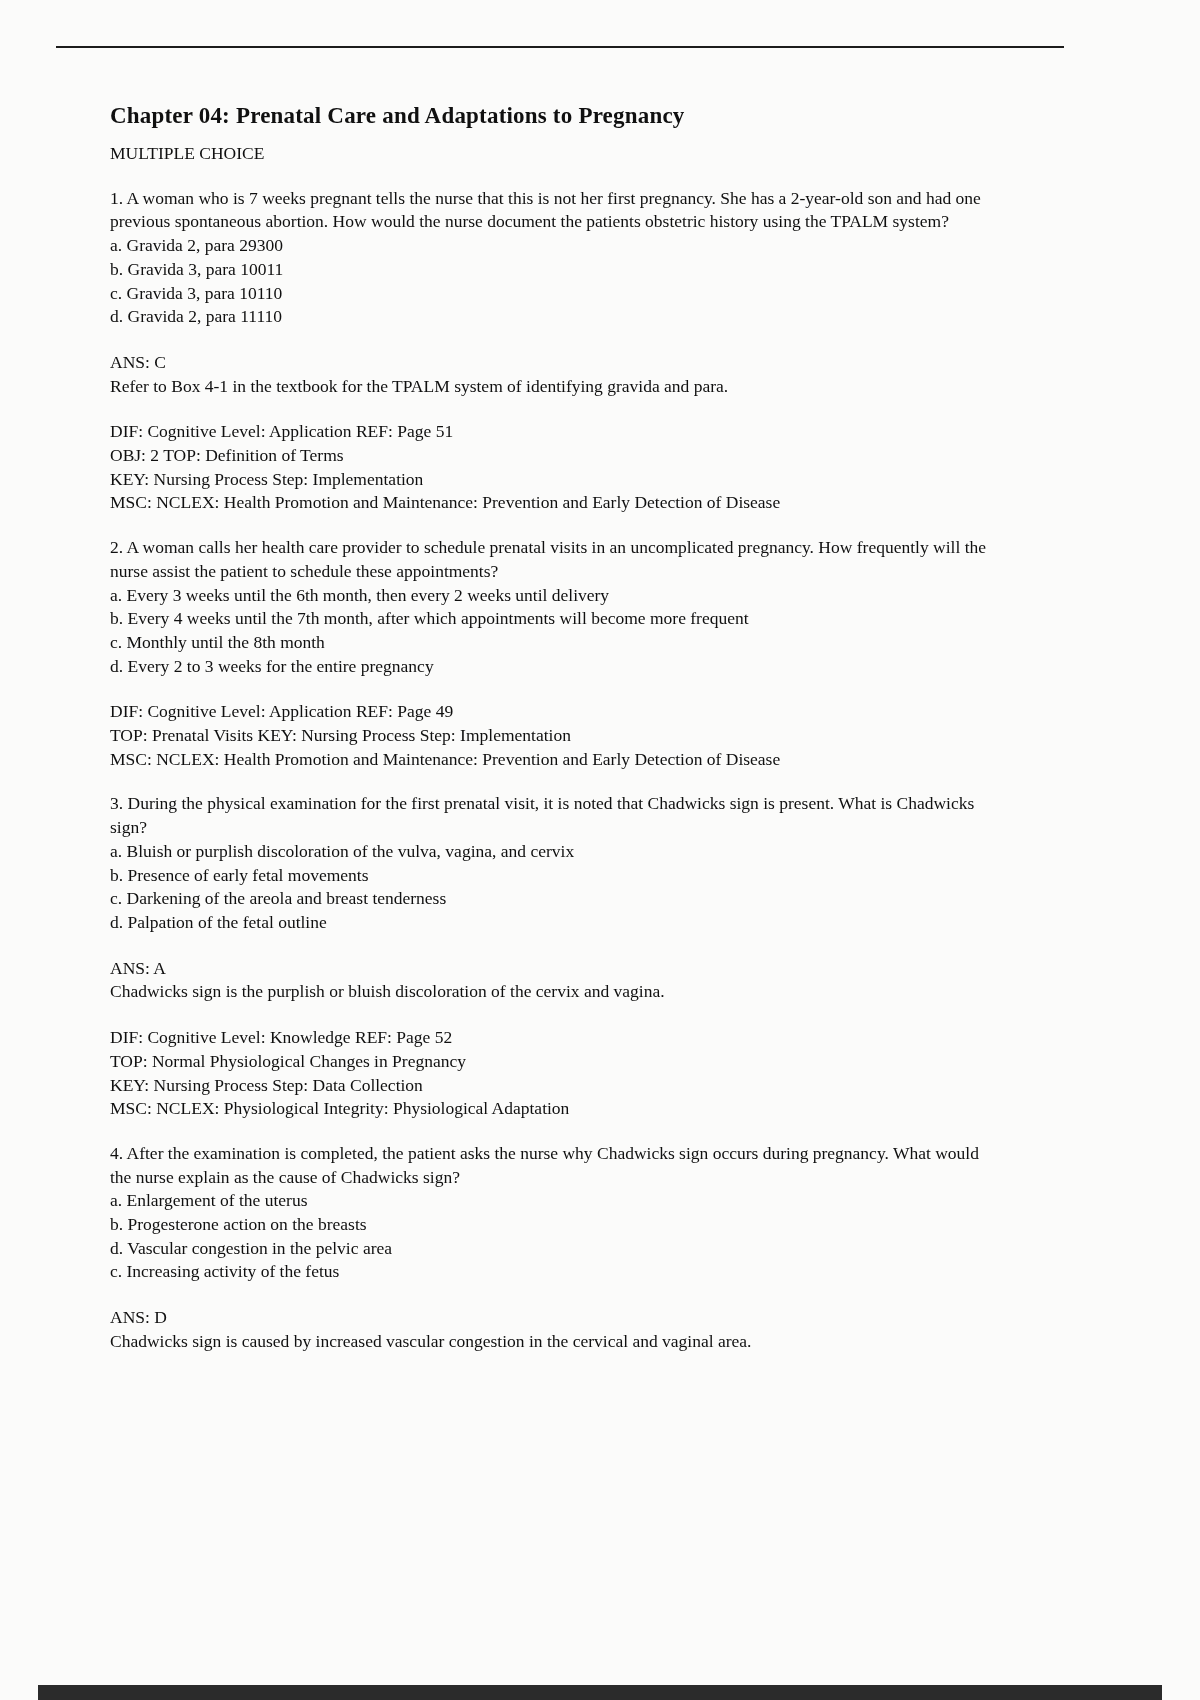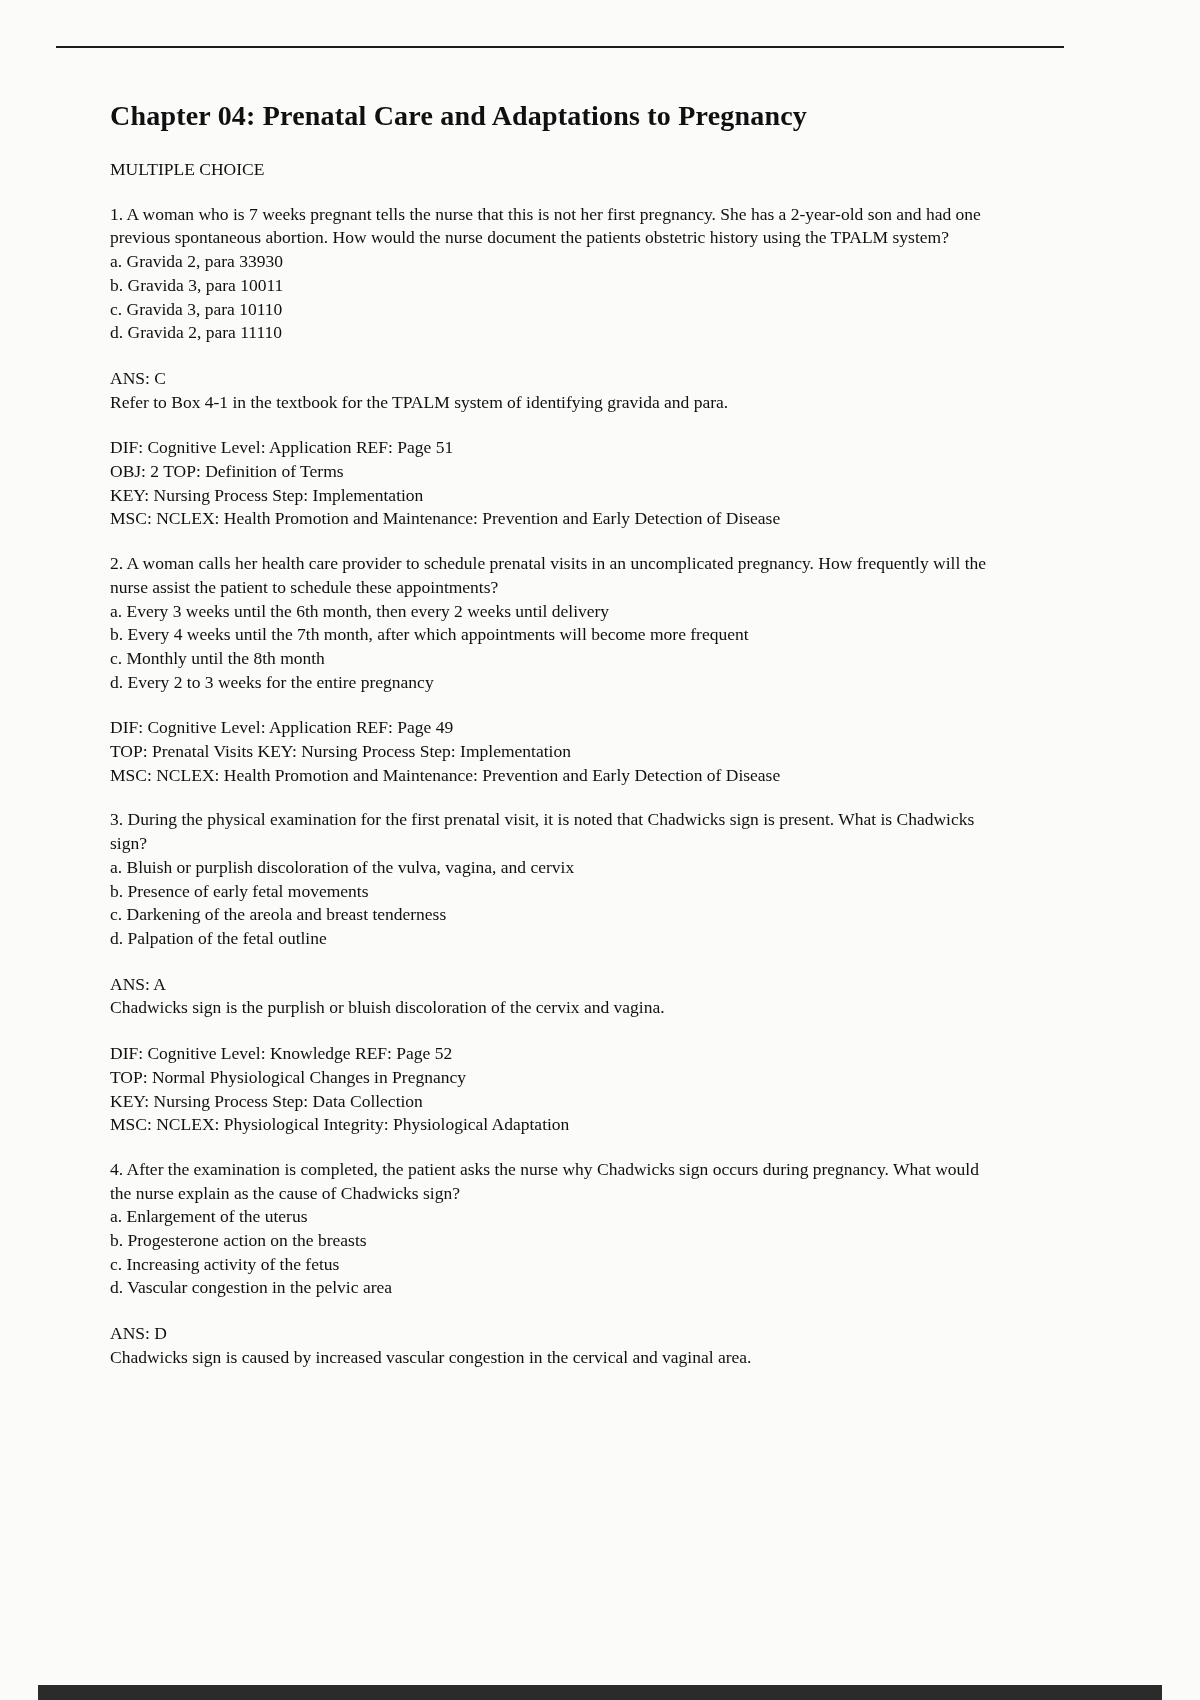--- a/index.html
+++ b/index.html
@@ -24,24 +24,24 @@
     background: #2b2b2b;
   }
   .content {
     position: absolute;
     left: 110px; top: 100px;
     width: 882px;
     font-size: 17.5px;
     line-height: 23.7px;
   }
   .doc-title {
-    font-size: 28px;
+    font-size: 23px;
     line-height: 32px;
     font-weight: bold;
-    margin-bottom: 26px;
+    margin-bottom: 10px;
     letter-spacing: 0.2px;
   }
   .section-heading { margin-bottom: 16px; }
   .question { margin-top: 21px; }
   .answer-block { margin-top: 22px; position: relative; }
   .meta-block { margin-top: 22px; font-family: Liberation Serif, serif; }
   .stem, .option, .ans, .rationale, .meta { margin: 0; }
   .watermark {
     position: absolute;
     left: 370px; top: 40px;
@@ -58,21 +58,21 @@
 <div class="top-rule"></div>
 
 <div class="content">
 
   <h1 class="doc-title">Chapter 04: Prenatal Care and Adaptations to Pregnancy</h1>
   <p class="section-heading">MULTIPLE CHOICE</p>
 
   <section class="question">
     <p class="stem">1. A woman who is 7 weeks pregnant tells the nurse that this is not her first pregnancy. She has a 2-year-old son and had one previous spontaneous abortion. How would the nurse document the patients obstetric history using the TPALM system?</p>
     <div class="options">
-      <p class="option">a. Gravida 2, para 33930</p>
+      <p class="option">a. Gravida 2, para 29300</p>
       <p class="option">b. Gravida 3, para 10011</p>
       <p class="option">c. Gravida 3, para 10110</p>
       <p class="option">d. Gravida 2, para 11110</p>
     </div>
     <div class="answer-block">
       <p class="ans">ANS: C</p>
       <p class="rationale">Refer to Box 4-1 in the textbook for the TPALM system of identifying gravida and para.</p>
     </div>
     <div class="meta-block">
       <p class="meta">DIF: Cognitive Level: Application REF: Page 51</p>
@@ -115,22 +115,22 @@
       <p class="meta">KEY: Nursing Process Step: Data Collection</p>
       <p class="meta">MSC: NCLEX: Physiological Integrity: Physiological Adaptation</p>
     </div>
   </section>
 
   <section class="question">
     <p class="stem">4. After the examination is completed, the patient asks the nurse why Chadwicks sign occurs during pregnancy. What would the nurse explain as the cause of Chadwicks sign?</p>
     <div class="options">
       <p class="option">a. Enlargement of the uterus</p>
       <p class="option">b. Progesterone action on the breasts</p>
+      <p class="option">d. Vascular congestion in the pelvic area</p>
       <p class="option">c. Increasing activity of the fetus</p>
-      <p class="option">d. Vascular congestion in the pelvic area</p>
     </div>
     <div class="answer-block">
       <p class="ans">ANS: D</p>
       <p class="rationale">Chadwicks sign is caused by increased vascular congestion in the cervical and vaginal area.</p>
     </div>
   </section>
 
 </div>
 
 <div class="bottom-bar"></div>

